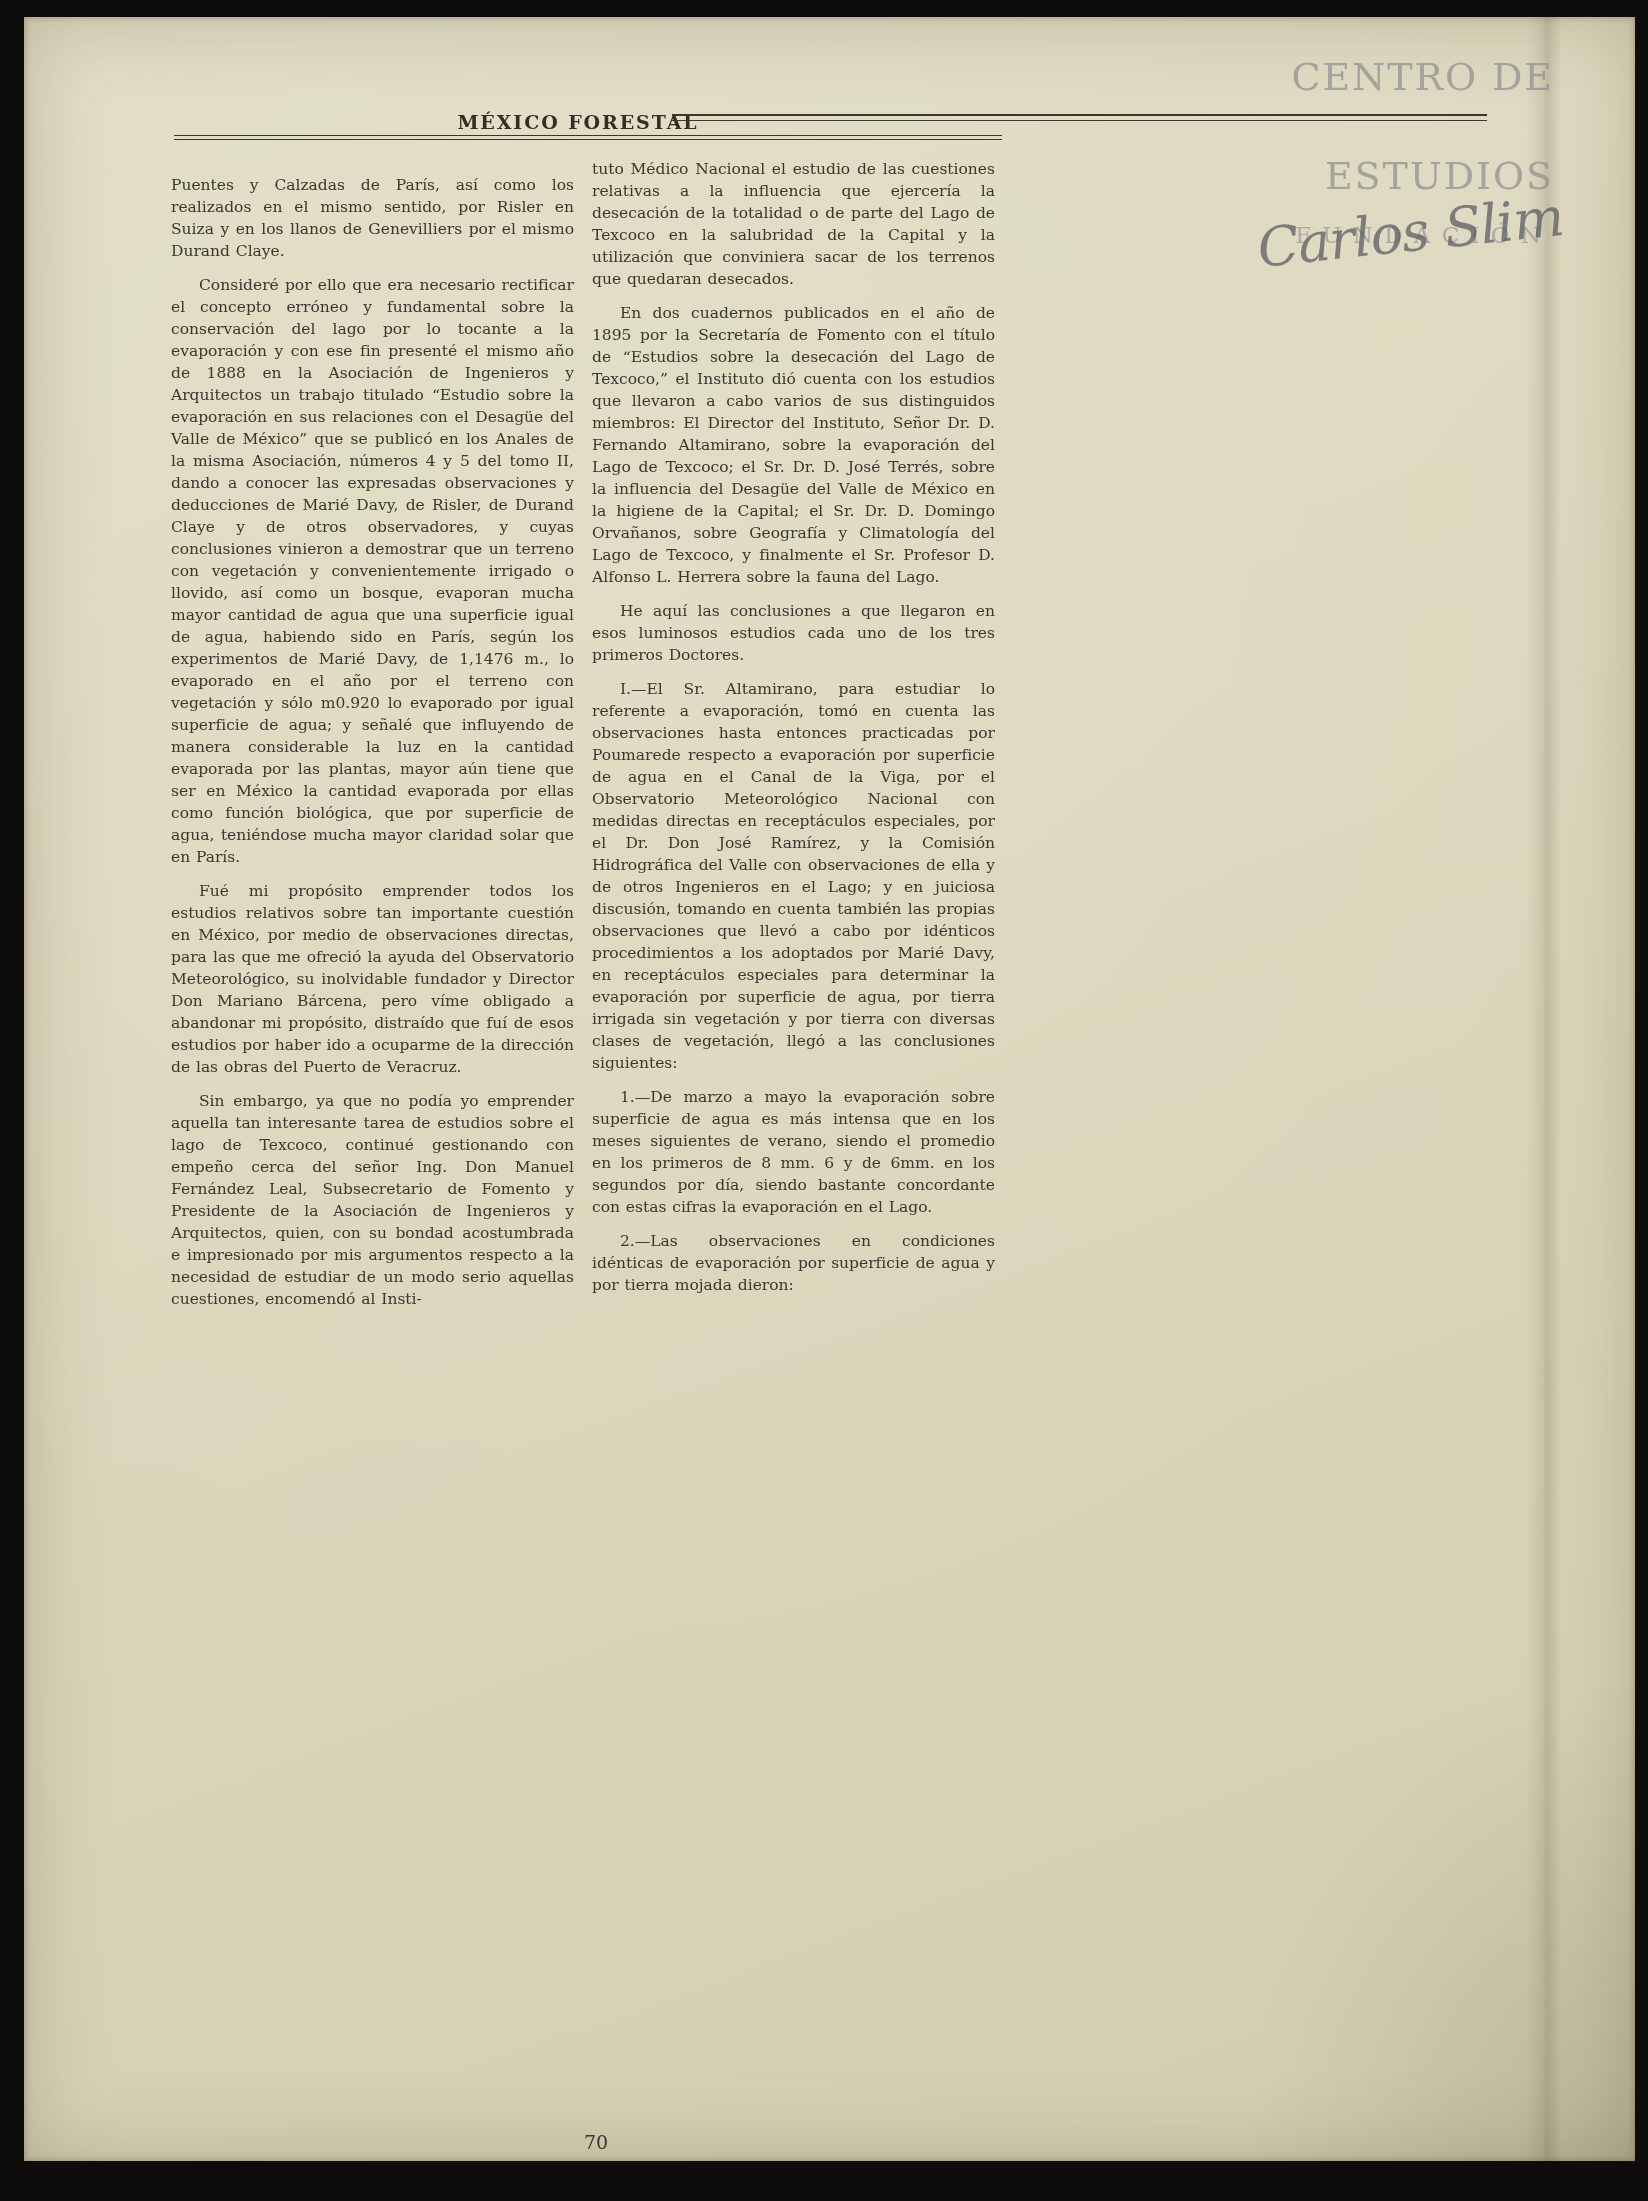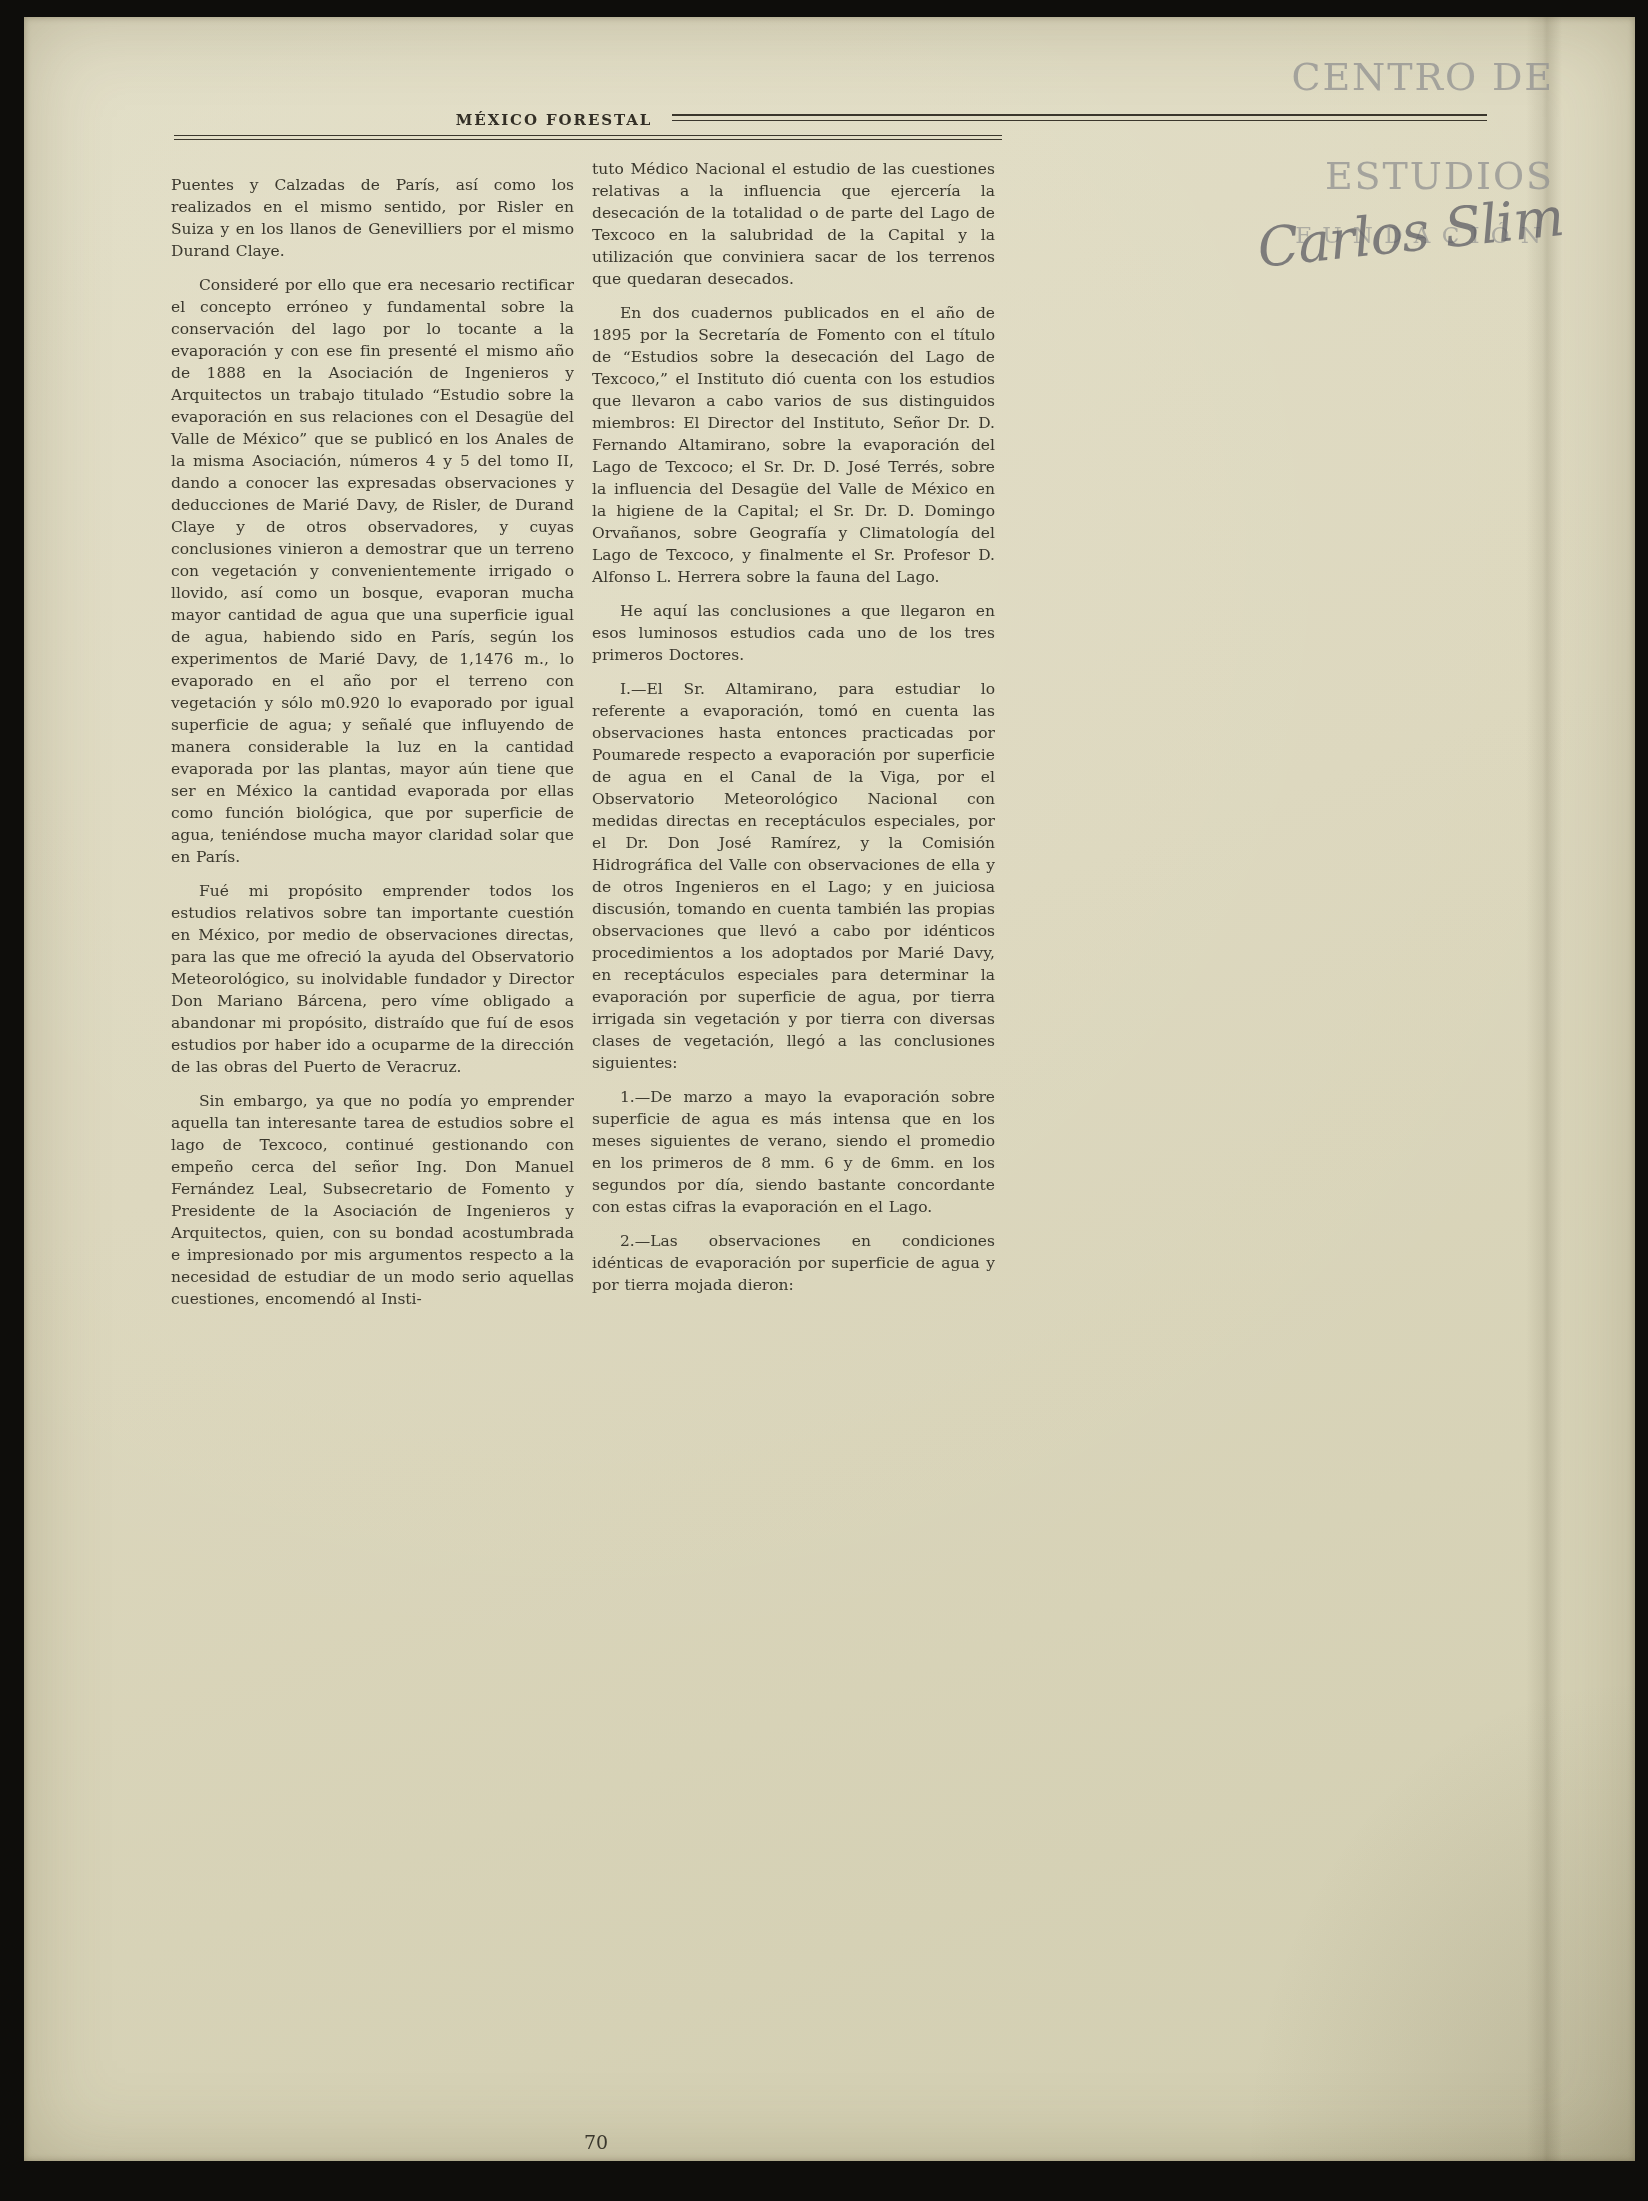--- a/index.html
+++ b/index.html
@@ -18,22 +18,22 @@
   .scan-crease{
     position:absolute;top:0;right:73px;width:36px;height:100%;
     background:linear-gradient(90deg,rgba(0,0,0,0) 0%,rgba(70,62,38,0.10) 45%,rgba(70,62,38,0.18) 58%,rgba(0,0,0,0) 100%);
   }
   .corner-shade{
     position:absolute;right:0;bottom:0;width:394px;height:487px;
     background:radial-gradient(ellipse at 100% 100%, rgba(70,60,30,0.18), rgba(0,0,0,0) 70%);
   }
   
   .masthead{
-    position:absolute;top:94px;left:530px;transform:translateX(-50%);
-    font-weight:bold;font-size:15px;letter-spacing:1.9px;color:#332f26;white-space:nowrap;
+    position:absolute;top:94px;left:554px;transform:translateX(-50%);
+    font-weight:bold;font-size:19px;letter-spacing:1.9px;color:#332f26;white-space:nowrap;
   }
   .rule{position:absolute;border-top:2.8px solid #3a362c;border-bottom:0.9px solid #3a362c;height:3.7px;}
   .rule-right{left:648px;top:97px;width:815px;}
   .rule-under{left:150px;top:118px;width:828px;border-top-width:1.9px;height:2.8px;}
   
   .column{
     position:absolute;top:141px;width:403px;
     color:#3a372d;font-size:15.5px;line-height:22px;
     text-align:justify;word-spacing:0.9px;
     hyphens:auto;-webkit-hyphens:auto;

